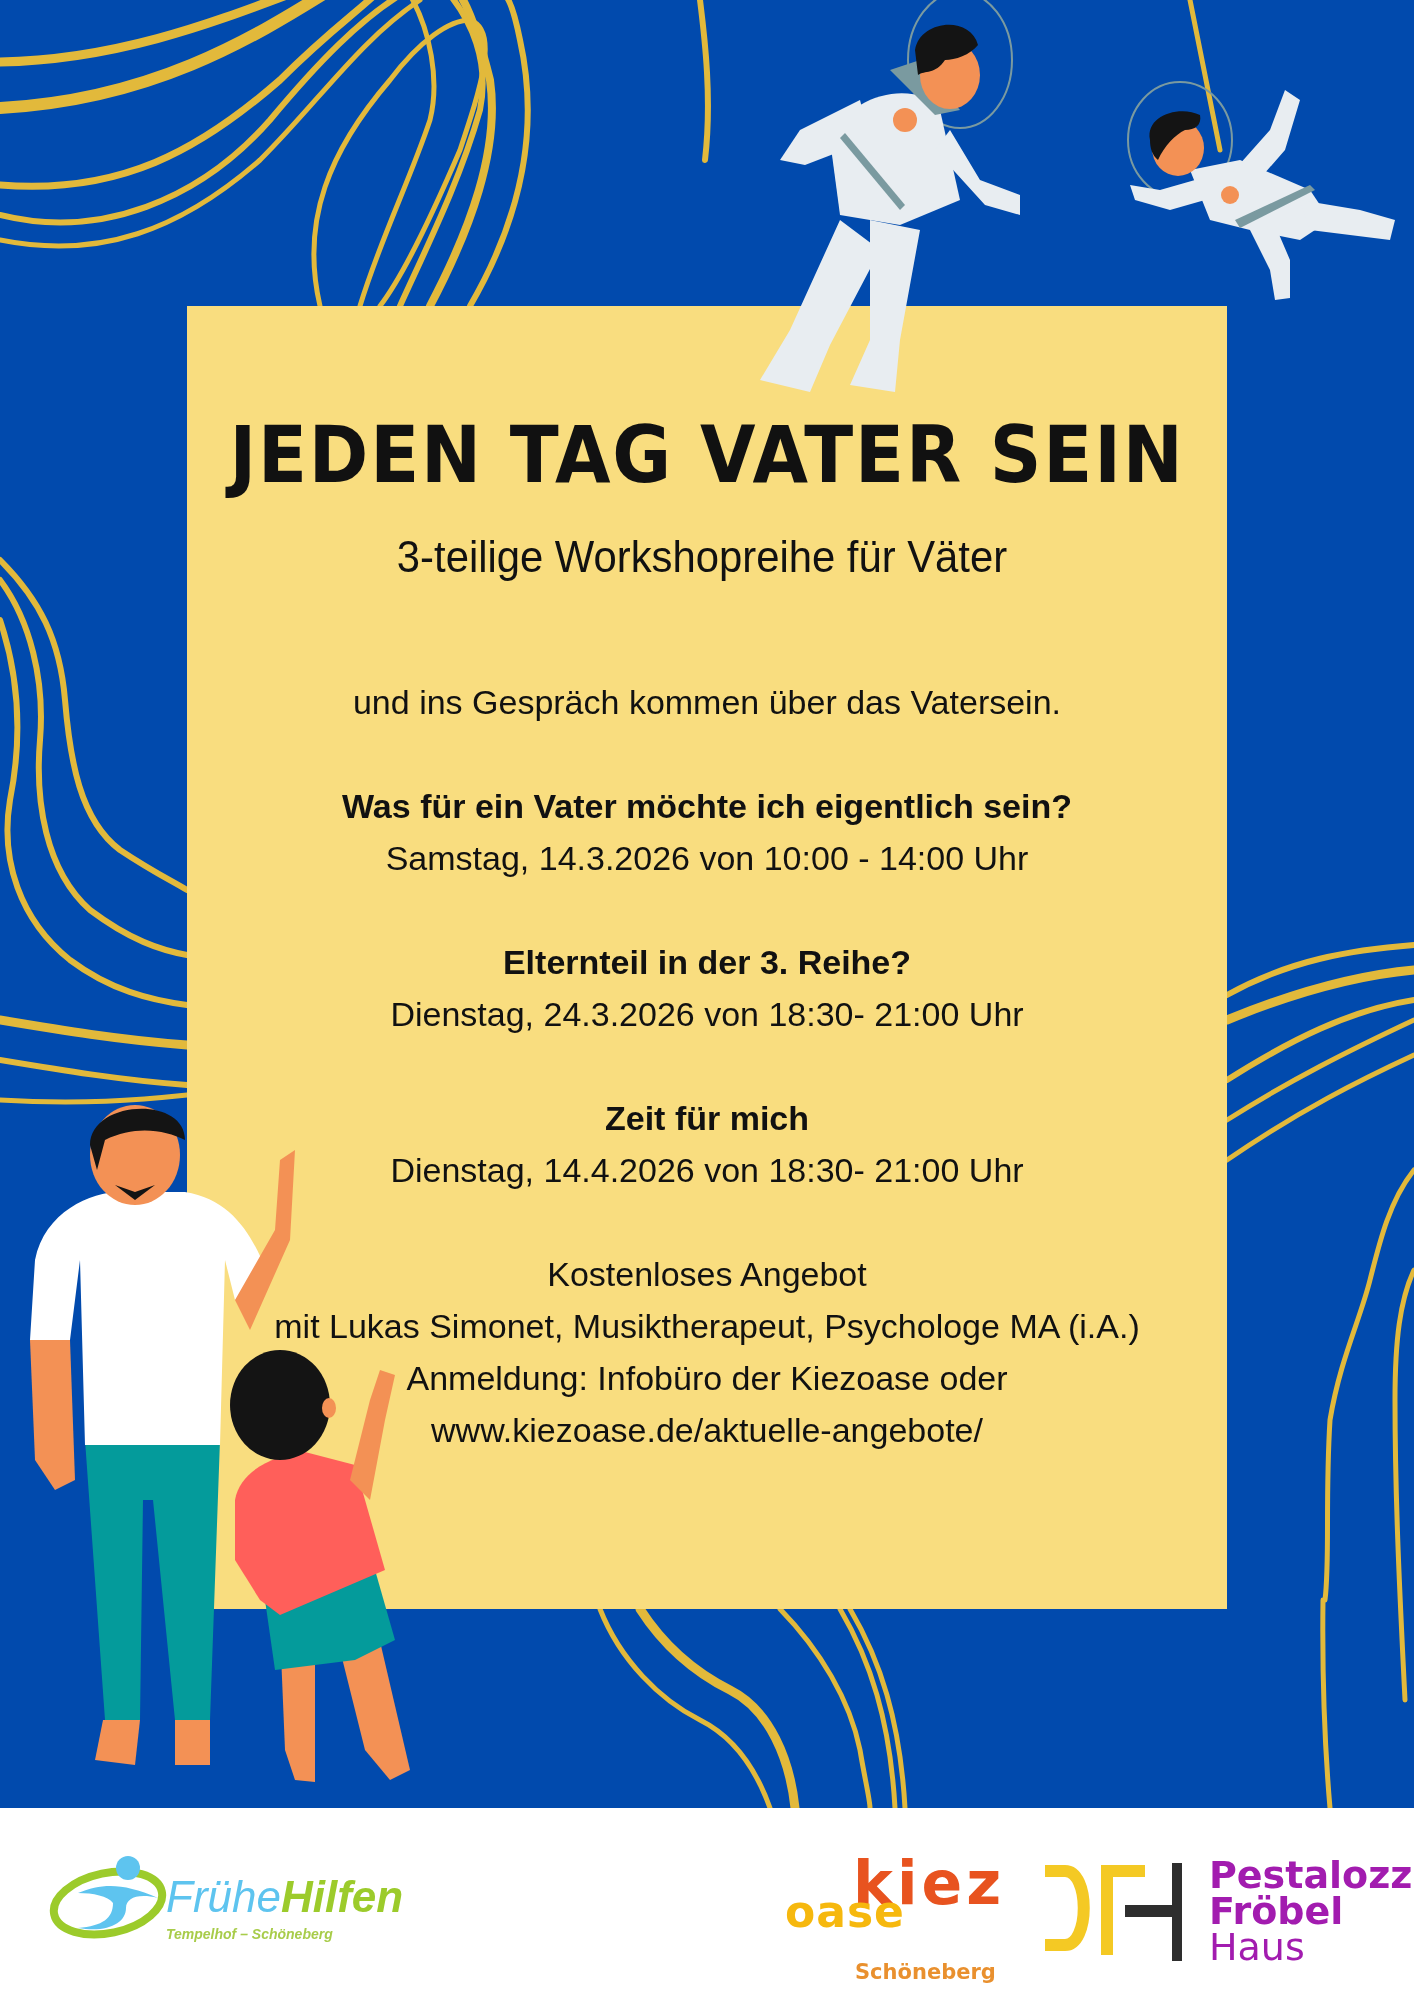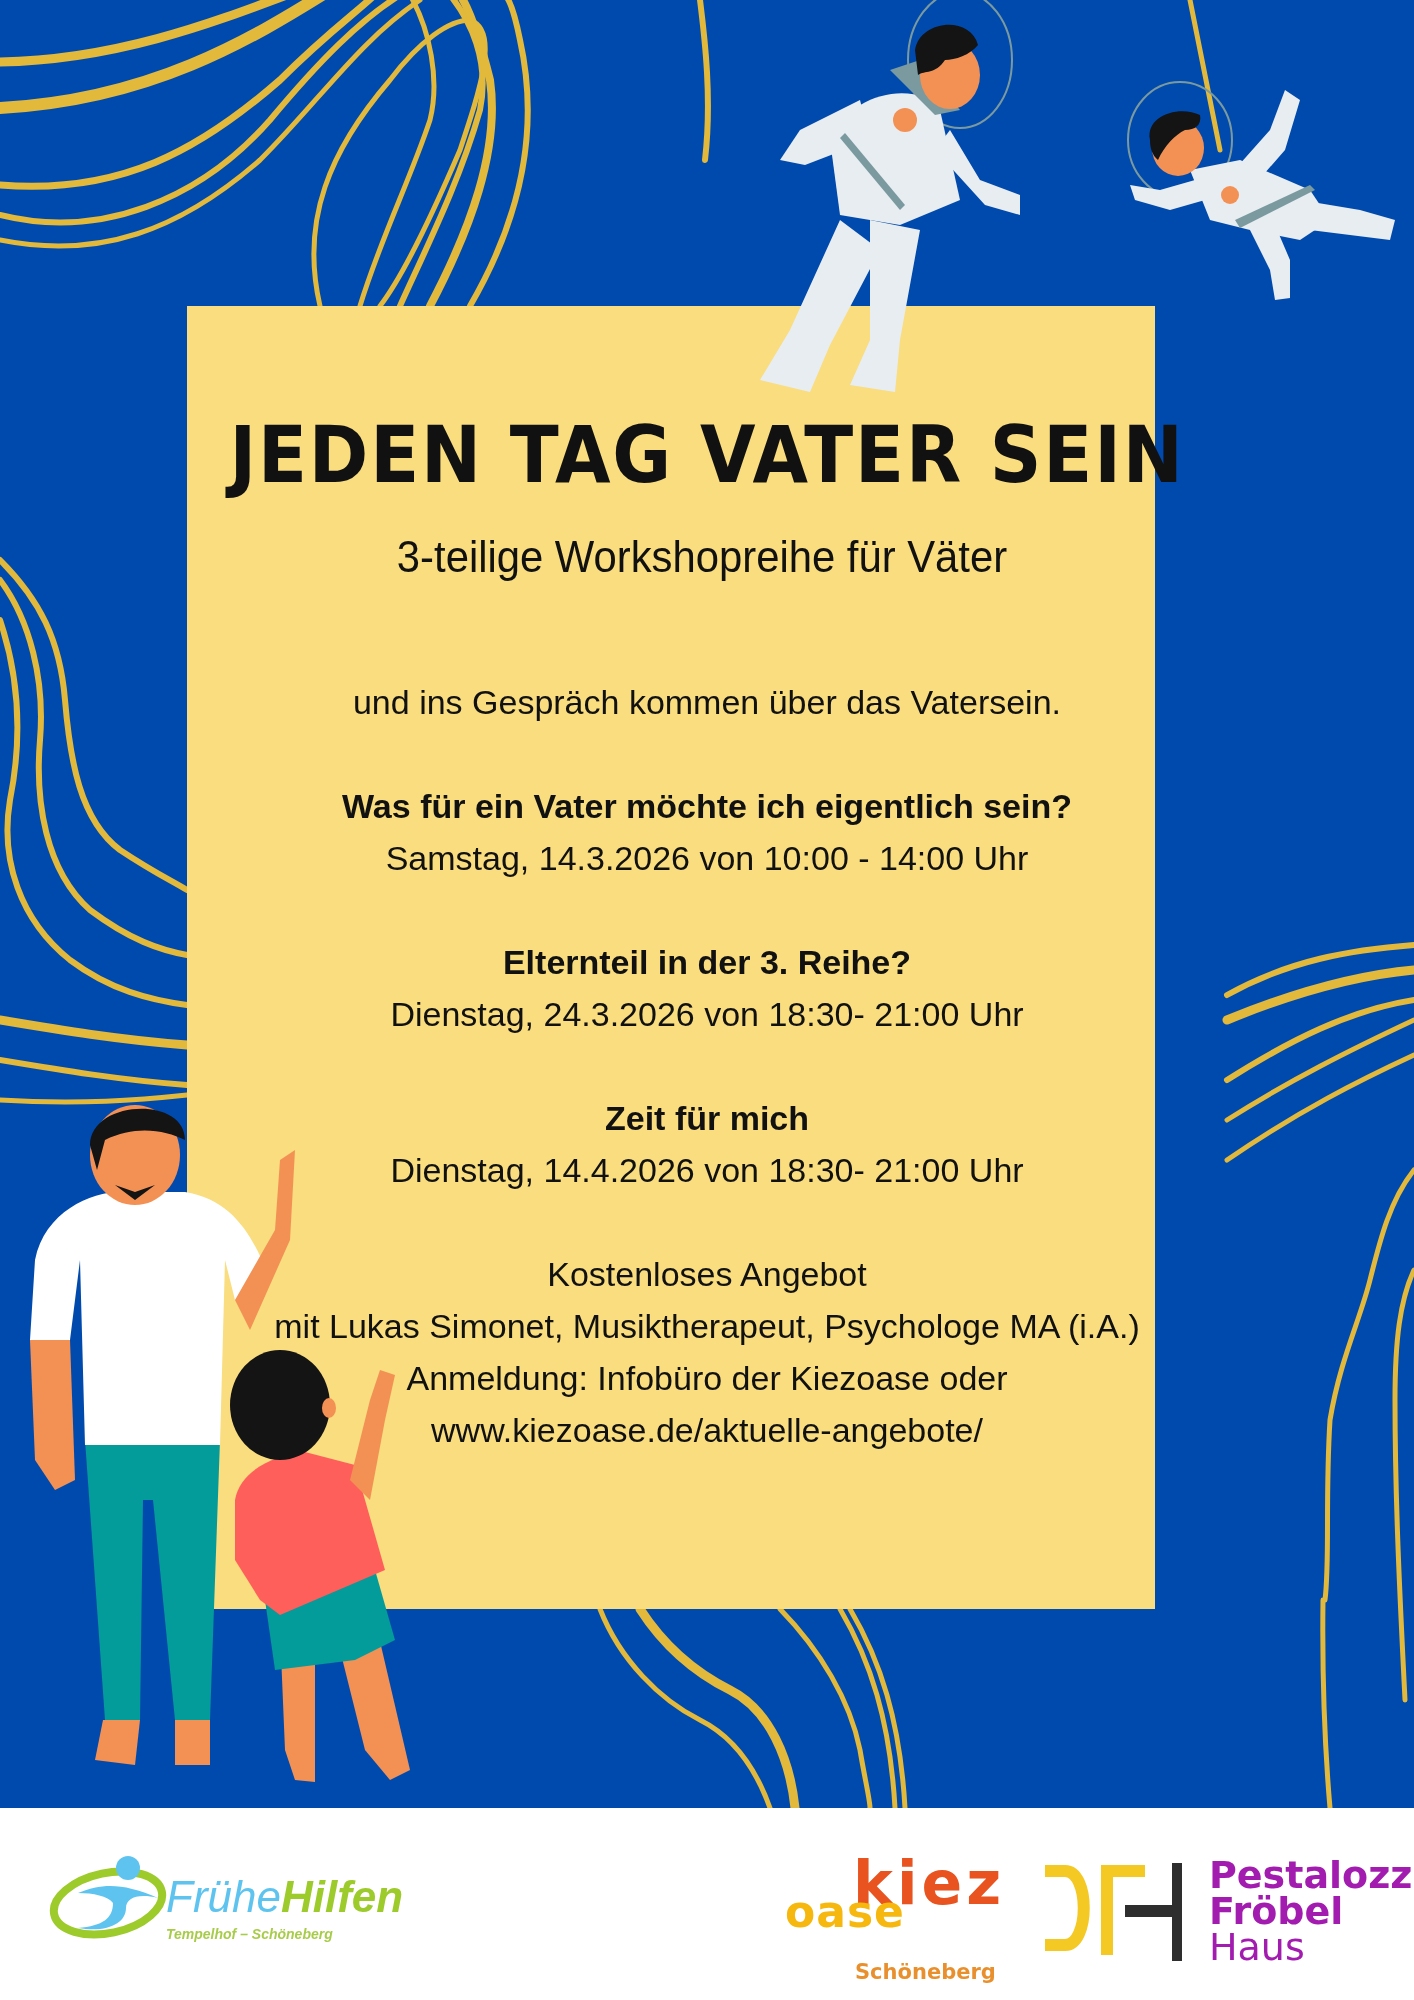--- a/index.html
+++ b/index.html
@@ -1,19 +1,19 @@
 <!DOCTYPE html>
 <html><head>
   <meta charset="utf-8">
   <style>
     html, body { margin: 0; padding: 0; }
     body { width: 1414px; height: 2000px; position: relative; overflow: hidden; background: #ffffff; font-family: "Liberation Sans", sans-serif; }
     .poster { position: absolute; left: 0; top: 0; width: 1414px; height: 1808px; background: #014aad; overflow: hidden; }
     .bg-lines { position: absolute; left: 0; top: 0; width: 1414px; height: 1808px; }
-    .panel { position: absolute; left: 187px; top: 306px; width: 920px; height: 1303px; background: #f9dd7f; padding-left: 48px; }
+    .panel { position: absolute; left: 187px; top: 306px; width: 1040px; height: 1303px; background: #f9dd7f; }
     .title { position: absolute; left: 0; width: 1040px; top: 104px; text-align: center; font-family: "DejaVu Sans", sans-serif; font-weight: bold; font-size: 78px; letter-spacing: 2px; color: #111; transform: scaleX(0.92); transform-origin: center; white-space: nowrap; }
     .subtitle { position: absolute; left: 0; width: 1030px; top: 226px; text-align: center; font-family: "Liberation Sans", sans-serif; font-size: 44px; color: #111; transform: scaleX(0.95); }
     .body-block { position: absolute; left: 0; width: 1040px; top: 370px; text-align: center; color: #111; font-family: "Liberation Sans", sans-serif; font-size: 34px; line-height: 52px; }
     .body-block .row { display: block; white-space: nowrap; }
     .body-block .b { font-weight: bold; }
     .gap { display: block; height: 52px; }
     .illus { position: absolute; }
     .footer { position: absolute; left: 0; top: 1808px; width: 1414px; height: 192px; background: #ffffff; }
     .logo { position: absolute; text-decoration: underline; }
     .fh-word1 { font-family: "Liberation Sans", sans-serif; font-style: italic; font-size: 44px; color: #5ec4ef; }

